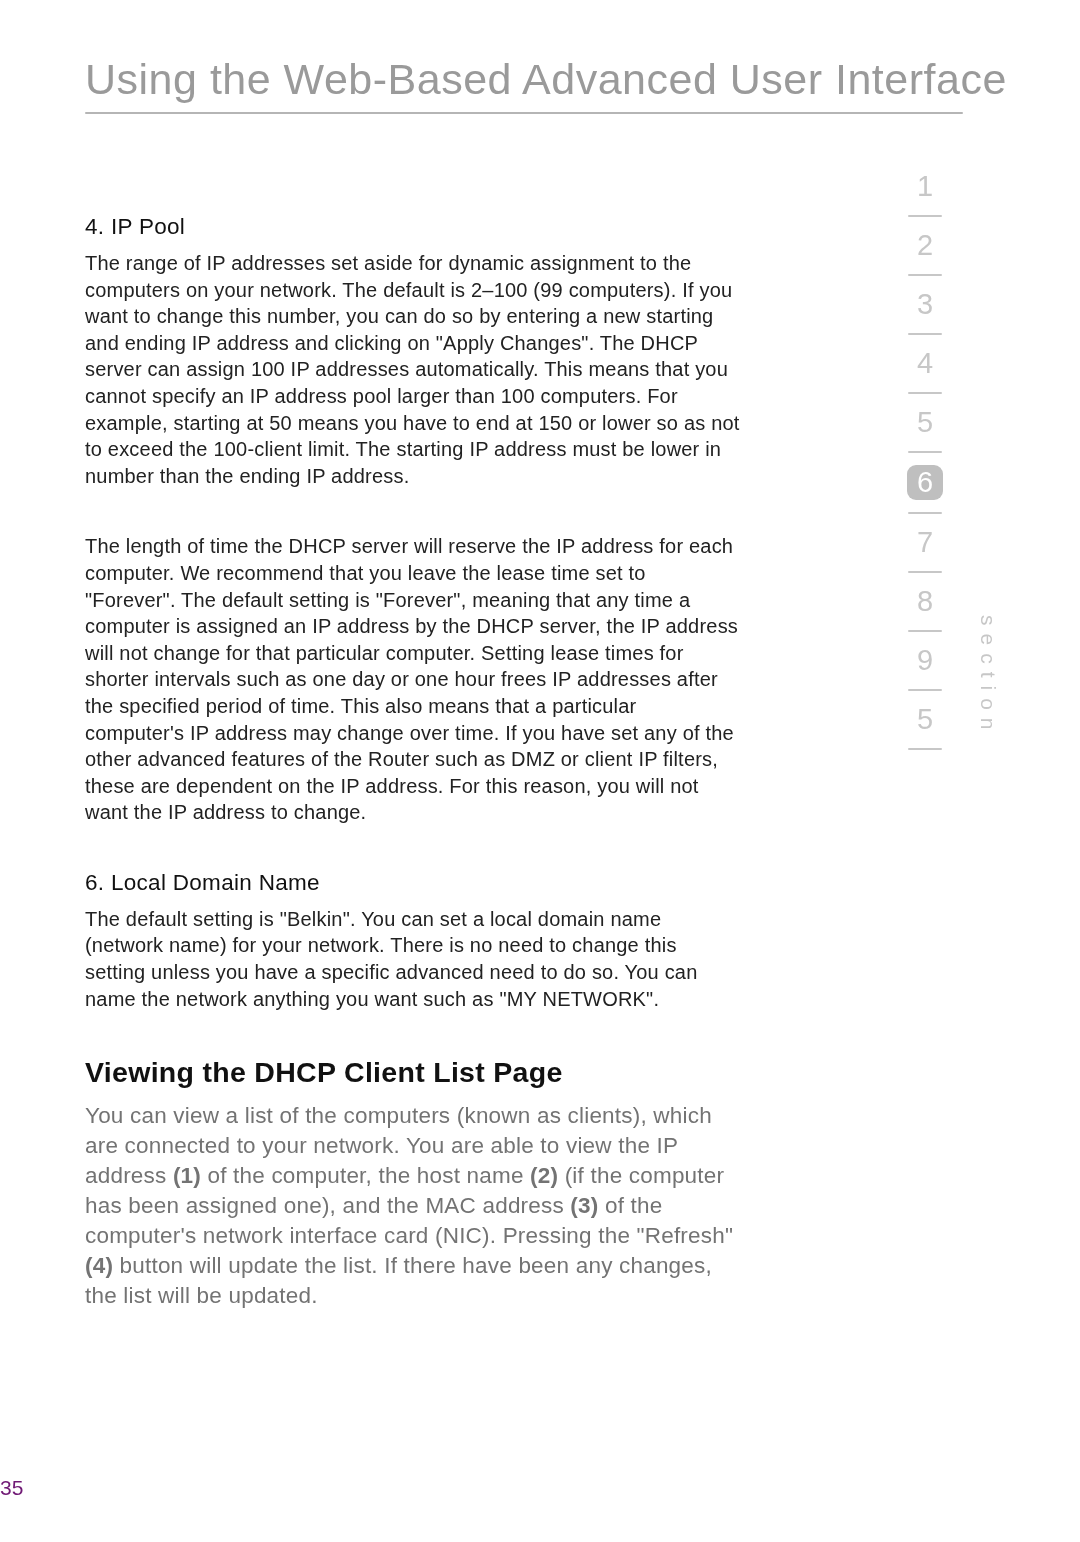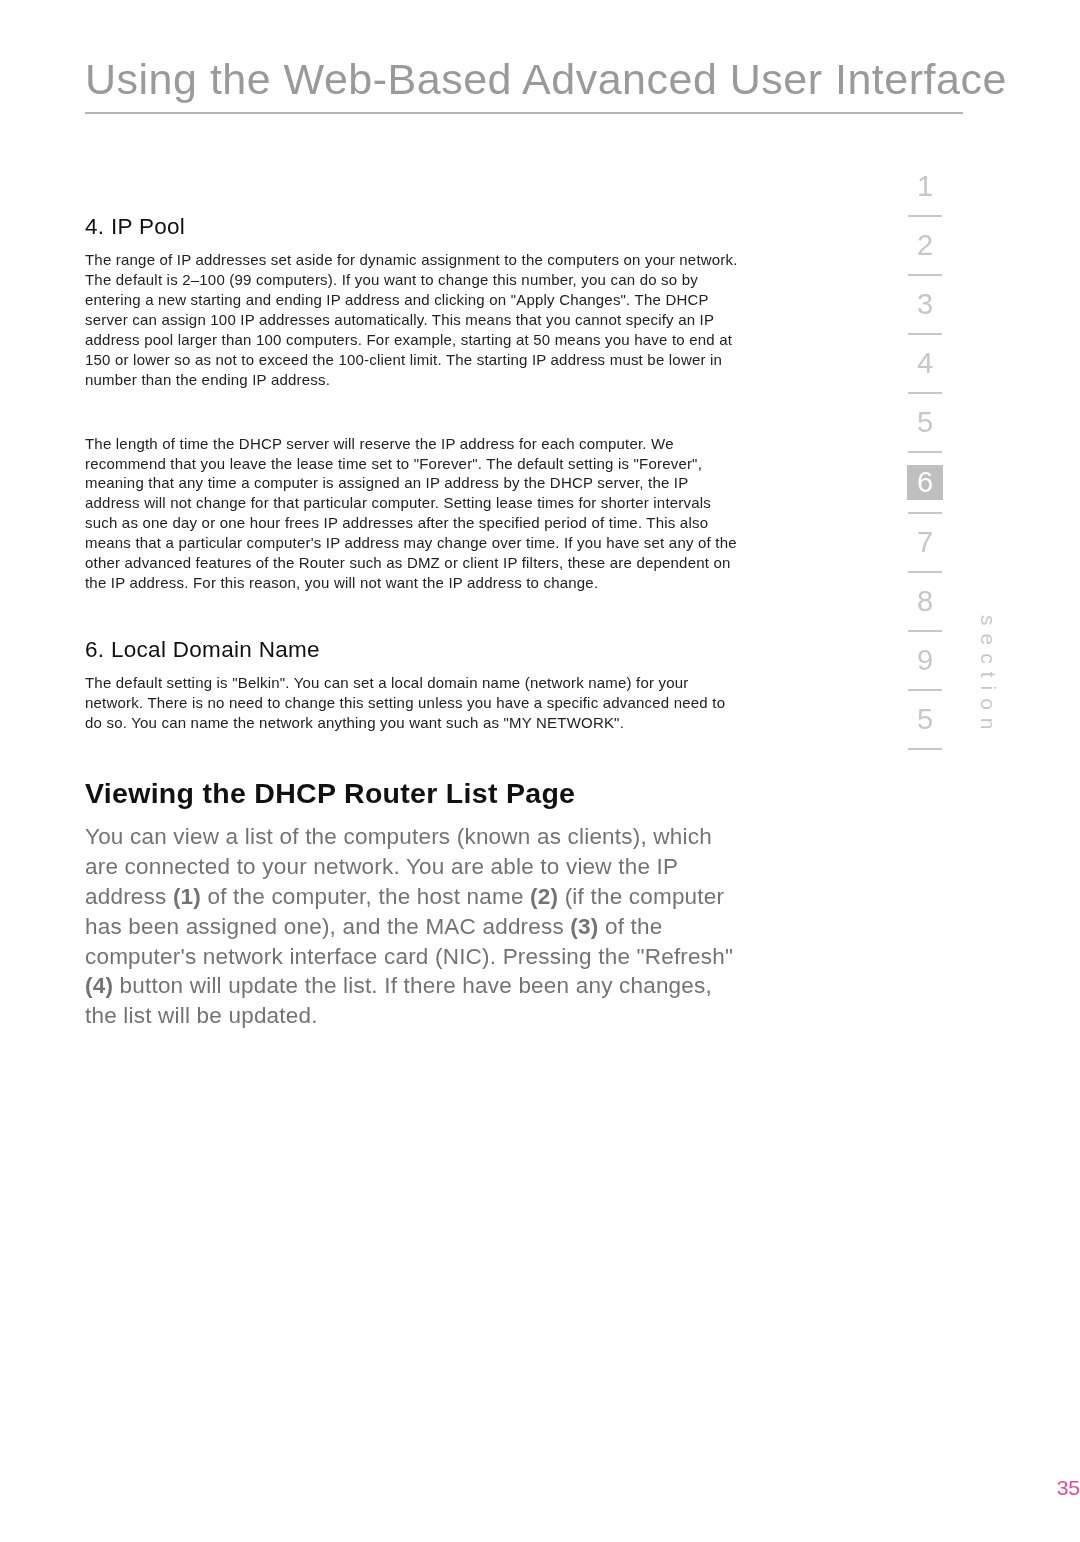--- a/index.html
+++ b/index.html
@@ -1,18 +1,19 @@
 <!DOCTYPE html>
 <html><head>
   <meta charset="utf-8">
   <style>
     * {
       margin: 0;
       padding: 0;
       box-sizing: border-box;
+      border-radius: 9px;
     }
     body {
       width: 1080px;
       height: 1542px;
       background: #ffffff;
       font-family: Arial, Helvetica, sans-serif;
       color: #222;
       position: relative;
     }
     .page-title {
@@ -33,21 +34,21 @@
       width: 740px;
     }
     .section-heading {
       font-weight: normal;
       font-size: 22.5px;
       color: #111;
       margin-bottom: 10px;
       letter-spacing: 0.3px;
     }
     .body-text {
-      font-size: 15px;
+      font-size: 20px;
       line-height: 1.33;
       color: #222;
       margin-bottom: 44px;
       letter-spacing: 0.2px;
     }
     .subh2 {
       font-size: 28.5px;
       font-weight: bold;
       color: #111;
       margin-bottom: 12px;
@@ -107,42 +108,42 @@
       font-weight: 300;
       writing-mode: vertical-rl;
       text-orientation: mixed;
       transform: rotate(0deg);
     }
     .page-number {
       position: absolute;
       bottom: 42px;
       left: 0;
       right: 0;
-      text-align: right;
+      text-align: left;
       font-size: 21px;
-      color: #ec4899;
+      color: #701a75;
     }
   </style>
 </head>
 <body>
 
 <h1 class="page-title">Using the Web-Based Advanced User Interface</h1>
 <hr class="title-rule">
 
 <div class="content">
 
   <div class="section-heading">4. IP Pool</div>
   <div class="body-text">The range of IP addresses set aside for dynamic assignment to the computers on your network. The default is 2–100 (99 computers). If you want to change this number, you can do so by entering a new starting and ending IP address and clicking on "Apply Changes". The DHCP server can assign 100 IP addresses automatically. This means that you cannot specify an IP address pool larger than 100 computers. For example, starting at 50 means you have to end at 150 or lower so as not to exceed the 100-client limit. The starting IP address must be lower in number than the ending IP address.</div>
 
   <div class="body-text">The length of time the DHCP server will reserve the IP address for each computer. We recommend that you leave the lease time set to "Forever". The default setting is "Forever", meaning that any time a computer is assigned an IP address by the DHCP server, the IP address will not change for that particular computer. Setting lease times for shorter intervals such as one day or one hour frees IP addresses after the specified period of time. This also means that a particular computer's IP address may change over time. If you have set any of the other advanced features of the Router such as DMZ or client IP filters, these are dependent on the IP address. For this reason, you will not want the IP address to change.</div>
 
   <div class="section-heading">6. Local Domain Name</div>
   <div class="body-text">The default setting is "Belkin". You can set a local domain name (network name) for your network. There is no need to change this setting unless you have a specific advanced need to do so. You can name the network anything you want such as "MY NETWORK".</div>
 
-  <div class="subh2">Viewing the DHCP Router List Page</div>
+  <div class="subh2">Viewing the DHCP Client List Page</div>
   <div class="dhcp-text">
     <span>You can view a list of the computers (known as clients), which are connected to your network. You are able to view the IP address </span><b>(1)</b><span> of the computer, the host name </span><b>(2)</b><span> (if the computer has been assigned one), and the MAC address </span><b>(3)</b><span> of the computer's network interface card (NIC). Pressing the "Refresh" </span><b>(4)</b><span> button will update the list. If there have been any changes, the list will be updated.</span>
   </div>
 
 </div>
 
 <div class="section-nav">
   <div class="nav-col">
     <div class="nav-item">1</div>
     <hr class="nav-sep">

